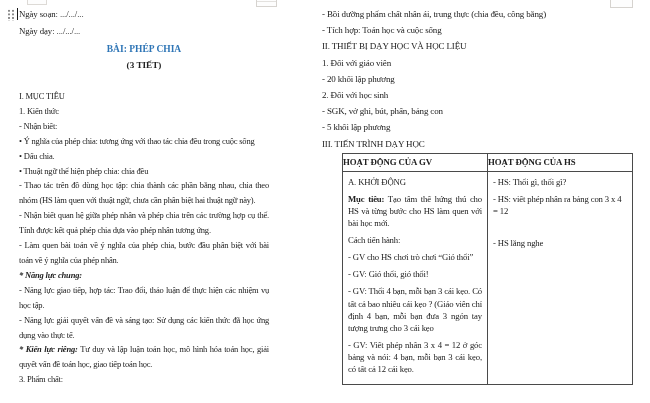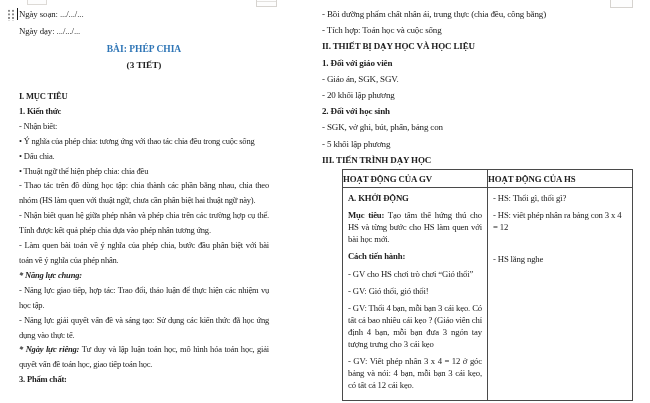--- a/index.html
+++ b/index.html
@@ -12,21 +12,21 @@
   .page{position:absolute;top:0;height:403px;background:#fff;box-sizing:border-box;}
   .page-left{left:0;width:310px;padding:6px 41px 0 19px;}
   .page-right{left:309px;width:331px;padding:6px 9px 0 13px;}
 
   .meta p{margin:0;font-size:8.8px;line-height:17px;letter-spacing:-0.1px;}
   .doc-title{margin:1px 0 0;text-align:center;font-weight:bold;font-size:9.5px;line-height:16px;color:#2E75B6;}
   .doc-subtitle{margin:0 0 16px;text-align:center;font-weight:bold;font-size:9.2px;line-height:16px;}
 
   .body-left p{margin:0;font-size:8.5px;line-height:14.9px;letter-spacing:-0.2px;}
   .body-right p{margin:0;font-size:9px;line-height:16.2px;letter-spacing:-0.15px;}
-  p.h{font-weight:bold;}
+  p.h{font-weight:normal;}
   p.hi{font-weight:bold;font-style:italic;}
   p.pj{text-align:justify;}
   b.it{font-style:italic;}
 
   table.gv-hs{border-collapse:collapse;table-layout:fixed;width:291px;margin:1px 0 0 20px;}
   table.gv-hs th,table.gv-hs td{border:1px solid #4a4a4a;}
   table.gv-hs th{height:17px;padding:0;font-size:8.8px;letter-spacing:-0.1px;text-align:left;font-weight:bold;}
   table.gv-hs td{vertical-align:top;padding:4px 5px;}
   table.gv-hs td p{margin:0 0 5px;font-size:8.7px;line-height:12.1px;letter-spacing:-0.15px;}
   td.cell-gv{width:156px;}
@@ -65,32 +65,31 @@
         <p class="p">- Nhận biết:</p>
         <p class="p">• Ý nghĩa của phép chia: tương ứng với thao tác chia đều trong cuộc sống</p>
         <p class="p">• Dấu chia.</p>
         <p class="p">• Thuật ngữ thể hiện phép chia: chia đều</p>
         <p class="pj">- Thao tác trên đồ dùng học tập: chia thành các phần bằng nhau, chia theo nhóm (HS làm quen với thuật ngữ, chưa cần phân biệt hai thuật ngữ này).</p>
         <p class="pj">- Nhận biết quan hệ giữa phép nhân và phép chia trên các trường hợp cụ thể. Tính được kết quả phép chia dựa vào phép nhân tương ứng.</p>
         <p class="pj">- Làm quen bài toán về ý nghĩa của phép chia, bước đầu phân biệt với bài toán về ý nghĩa của phép nhân.</p>
         <p class="hi">* Năng lực chung:</p>
         <p class="pj">- Năng lực giao tiếp, hợp tác: Trao đổi, thảo luận để thực hiện các nhiệm vụ học tập.</p>
         <p class="pj">- Năng lực giải quyết vấn đề và sáng tạo: Sử dụng các kiến thức đã học ứng dụng vào thực tế.</p>
-        <p class="pj"><b class="it">* Ngày lực riêng:</b> Tư duy và lập luận toán học, mô hình hóa toán học, giải quyết vấn đề toán học, giao tiếp toán học.</p>
+        <p class="pj"><b class="it">* Kiến lực riêng:</b> Tư duy và lập luận toán học, mô hình hóa toán học, giải quyết vấn đề toán học, giao tiếp toán học.</p>
         <p class="h">3. Phẩm chất:</p>
       </div>
   </div>
 
   <div class="page page-right">
     <div class="body-right">
         <p class="p">- Bồi dưỡng phẩm chất nhân ái, trung thực (chia đều, công bằng)</p>
         <p class="p">- Tích hợp: Toán học và cuộc sống</p>
         <p class="h">II. THIẾT BỊ DẠY HỌC VÀ HỌC LIỆU</p>
         <p class="h">1. Đối với giáo viên</p>
-        <p class="p">- Giáo án, SGK, SGV.</p>
         <p class="p">- 20 khối lập phương</p>
         <p class="h">2. Đối với học sinh</p>
         <p class="p">- SGK, vở ghi, bút, phấn, bảng con</p>
         <p class="p">- 5 khối lập phương</p>
         <p class="h">III. TIẾN TRÌNH DẠY HỌC</p>
       </div>
     <table class="gv-hs">
       <tbody>
           <tr>
         <th>HOẠT ĐỘNG CỦA GV</th>

